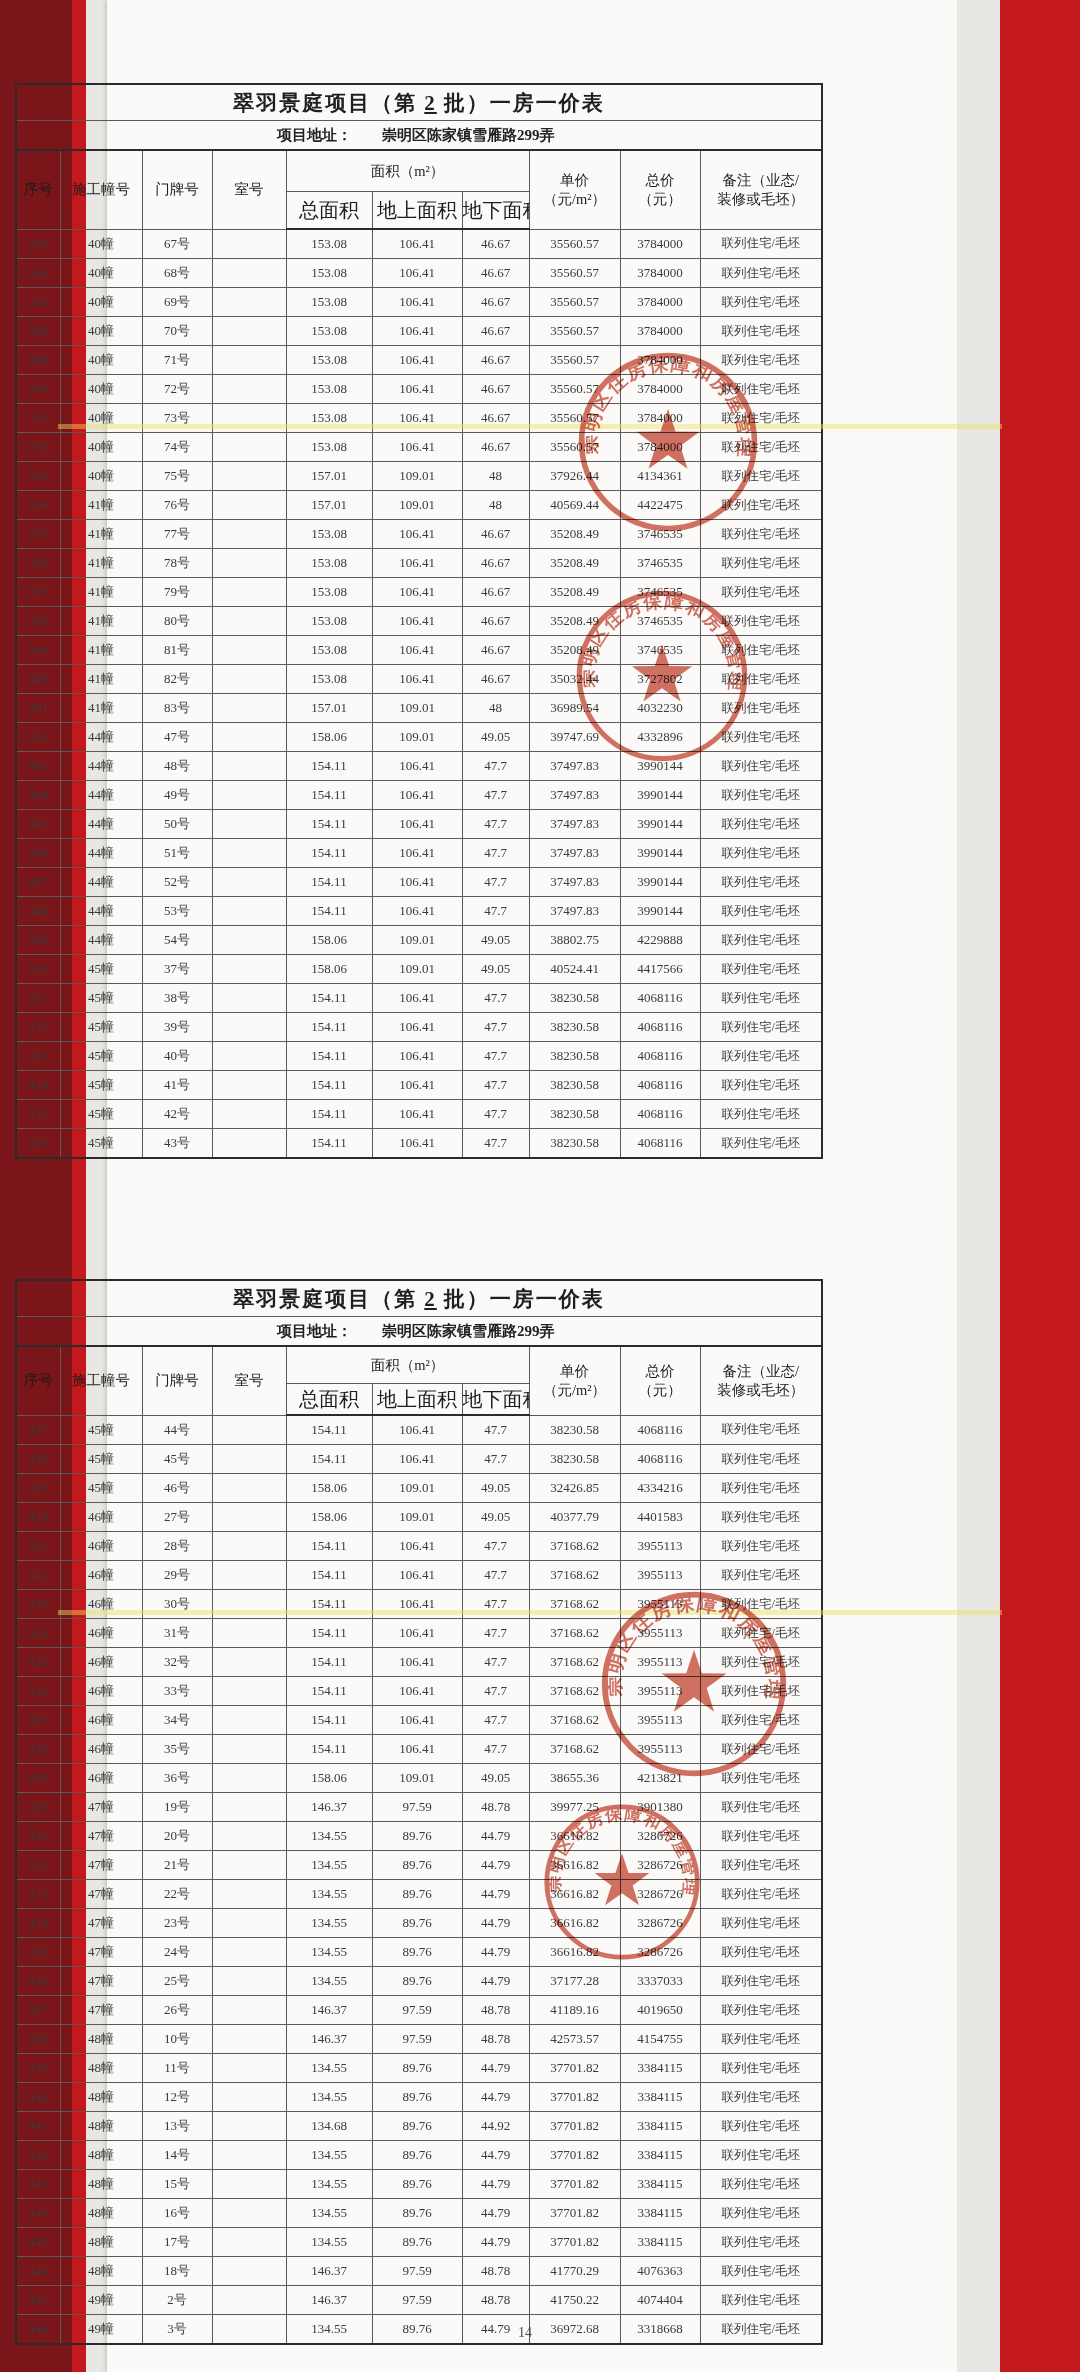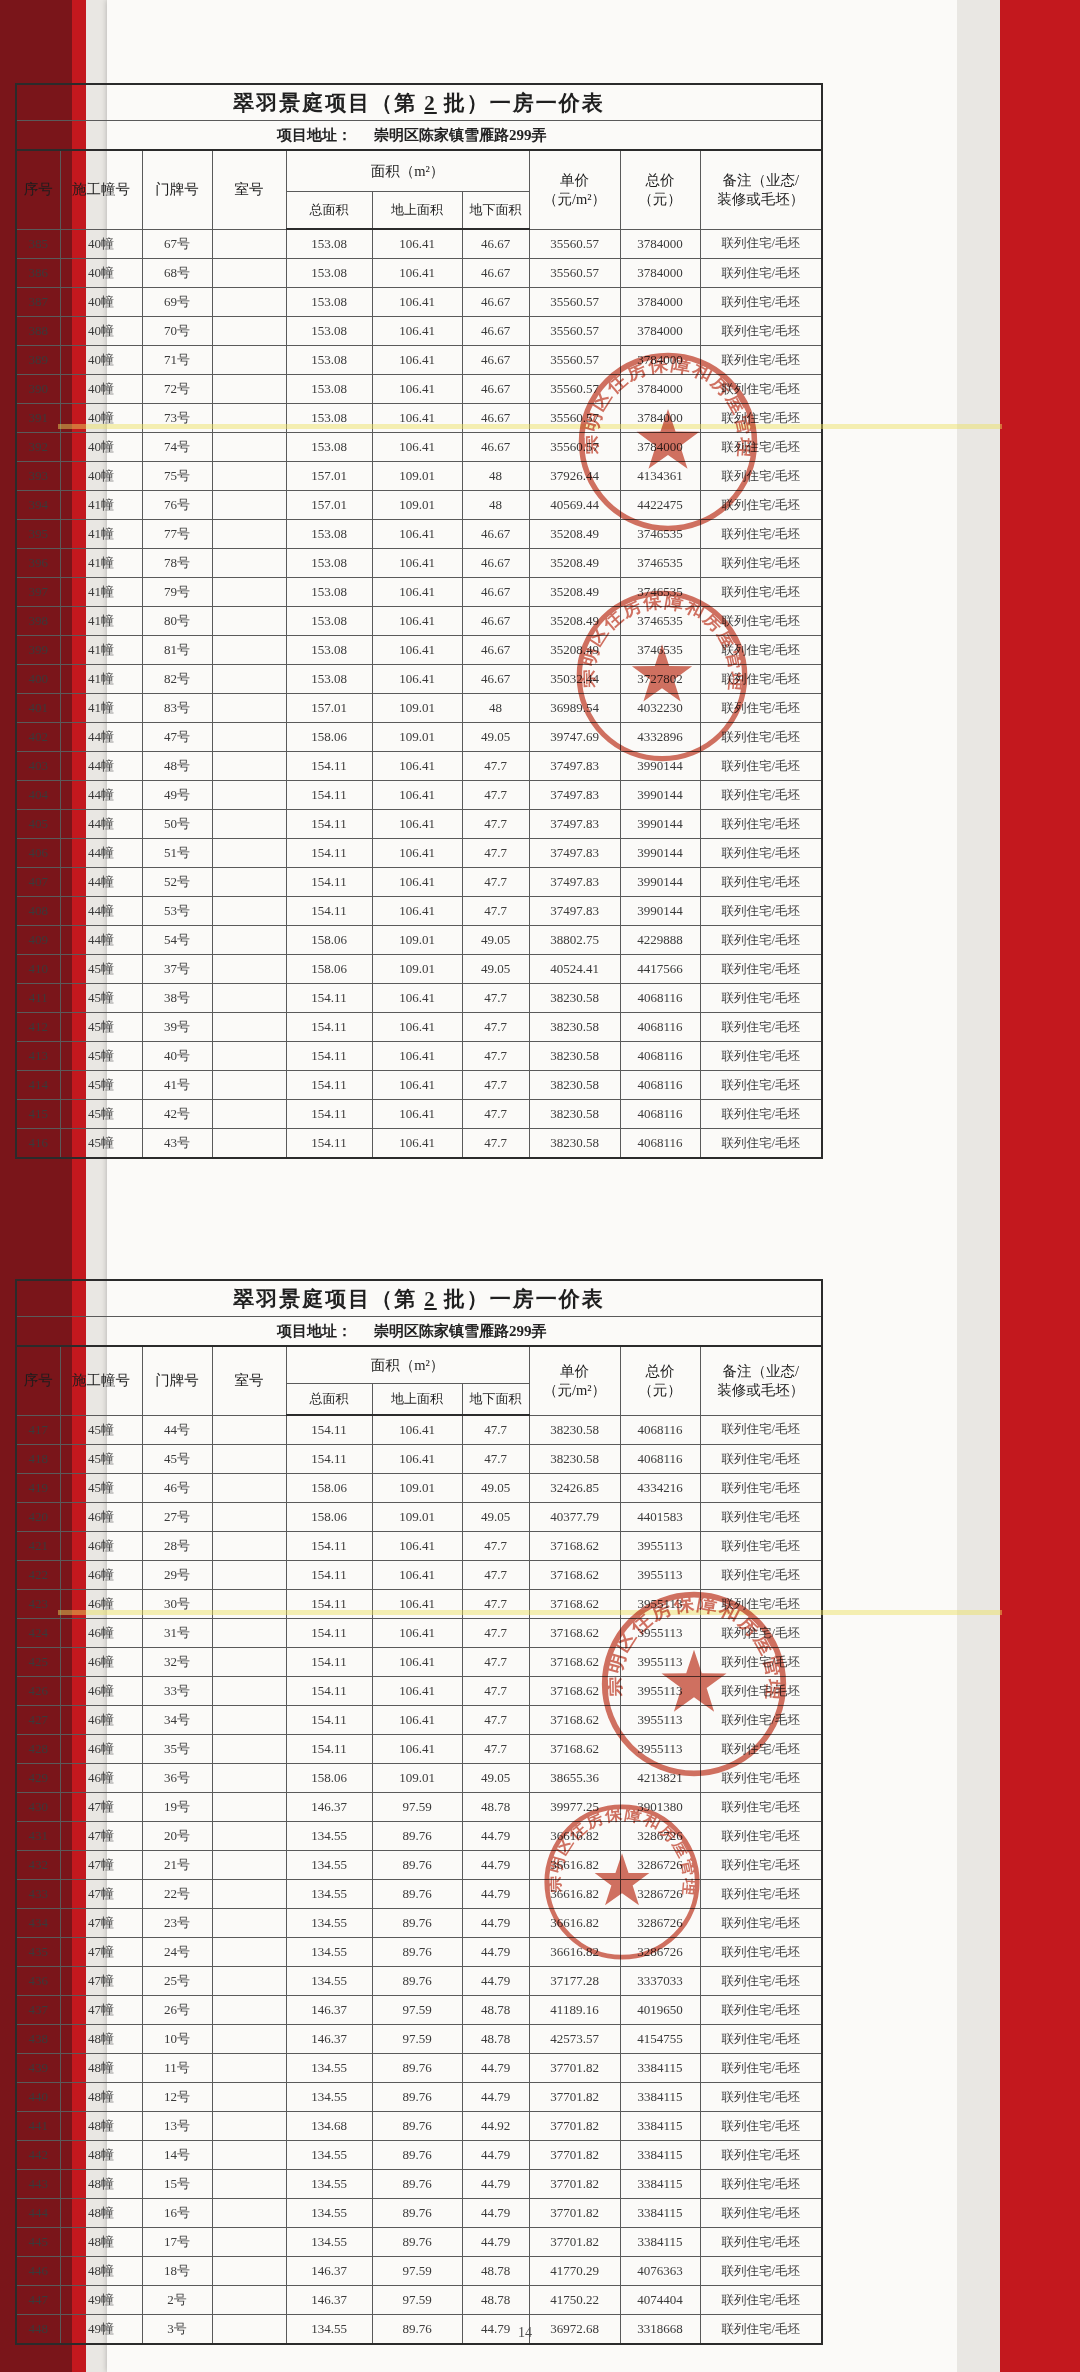--- a/index.html
+++ b/index.html
@@ -14,24 +14,24 @@
 
   table.price{position:absolute;left:15px;border-collapse:collapse;table-layout:fixed;width:806px;
               color:#333;}
   table.price th,table.price td{border:1px solid #5a5a5a;padding:0;text-align:center;vertical-align:middle;
               font-weight:normal;overflow:hidden;white-space:nowrap;}
   table.price{border:2px solid #2b2b2b;}
   tr.title-row th{height:35px;font-size:21px;font-weight:600;letter-spacing:2px;color:#1f1f1f;}
   .batch{text-decoration:underline;padding:0 7px;}
   tr.addr-row th{height:28px;font-size:15px;font-weight:600;text-align:left;color:#222;}
   tr.addr-row .addr-inner{padding-left:260px;}
-  tr.addr-row .addr-value{margin-left:22px;font-weight:600;}
+  tr.addr-row .addr-value{margin-left:30px;font-weight:600;}
   tr.addr-row th{border-bottom:2px solid #2b2b2b;}
   tr.h1 th{height:40px;font-size:14.5px;color:#1d1d1d;}
-  tr.h2 th{height:36px;font-size:13px;color:#1d1d1d;}
+  tr.h2 th{height:36px;font-size:20px;color:#1d1d1d;}
   #table-14 tr.h1 th{height:36px;}
   #table-14 tr.h2 th{height:30px;}
   tr.h2 th,tr.h1 th{font-weight:500;}
   thead tr:last-child th{border-bottom:2px solid #2b2b2b;}
   tbody td{height:28px;font-size:13px;color:#3a3a3a;}
   tbody td.note{font-size:12.5px;}
   .pageno{position:absolute;left:122px;width:806px;text-align:center;font-size:14px;color:#4a4a4a;}
   .watermark{position:absolute;right:4px;top:2325px;font-family:"Liberation Sans","DejaVu Sans",sans-serif;
      font-size:31px;font-weight:bold;color:#fff;letter-spacing:1px;
      text-shadow:-2px -2px 0 #111,2px -2px 0 #111,-2px 2px 0 #111,2px 2px 0 #111,0 2px 0 #111,0 -2px 0 #111,2px 0 0 #111,-2px 0 0 #111;}
@@ -112,21 +112,21 @@
           <td>68号</td>
           <td></td>
           <td>153.08</td>
           <td>106.41</td>
           <td>46.67</td>
           <td>35560.57</td>
           <td>3784000</td>
           <td class="note">联列住宅/毛坯</td>
         </tr>
         <tr>
-          <td>387</td>
+          <td>262</td>
           <td>40幢</td>
           <td>69号</td>
           <td></td>
           <td>153.08</td>
           <td>106.41</td>
           <td>46.67</td>
           <td>35560.57</td>
           <td>3784000</td>
           <td class="note">联列住宅/毛坯</td>
         </tr>

